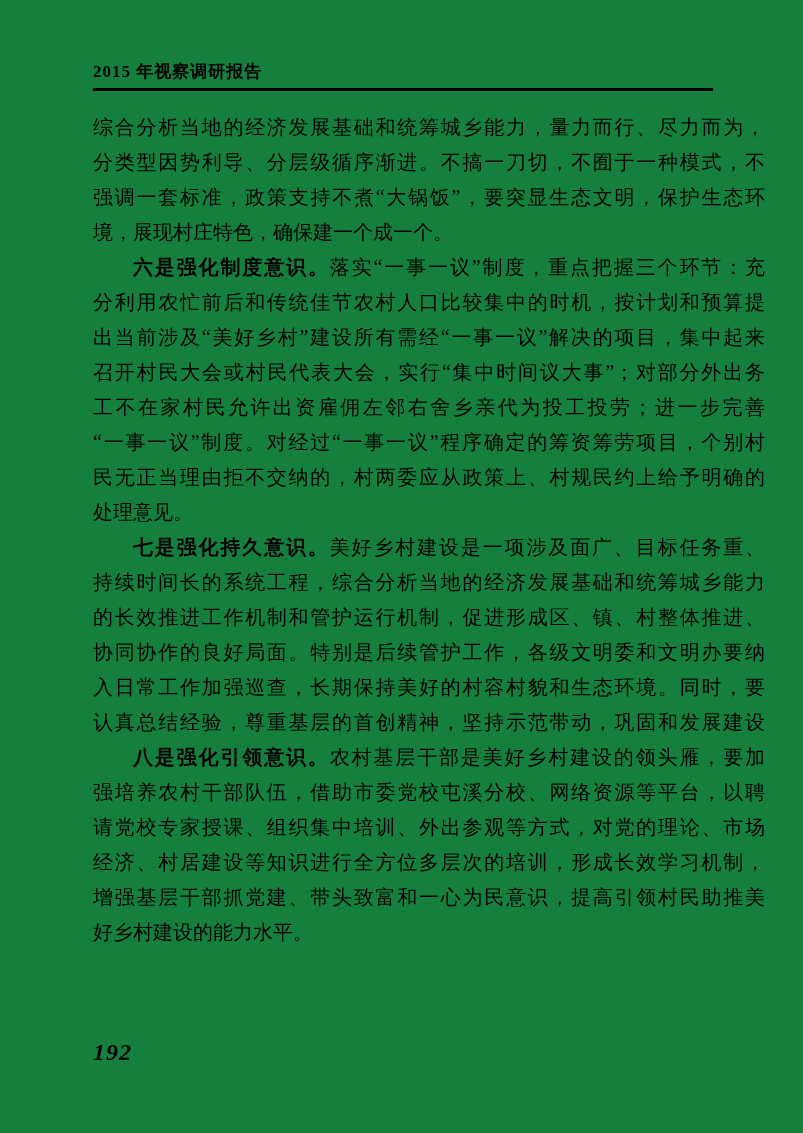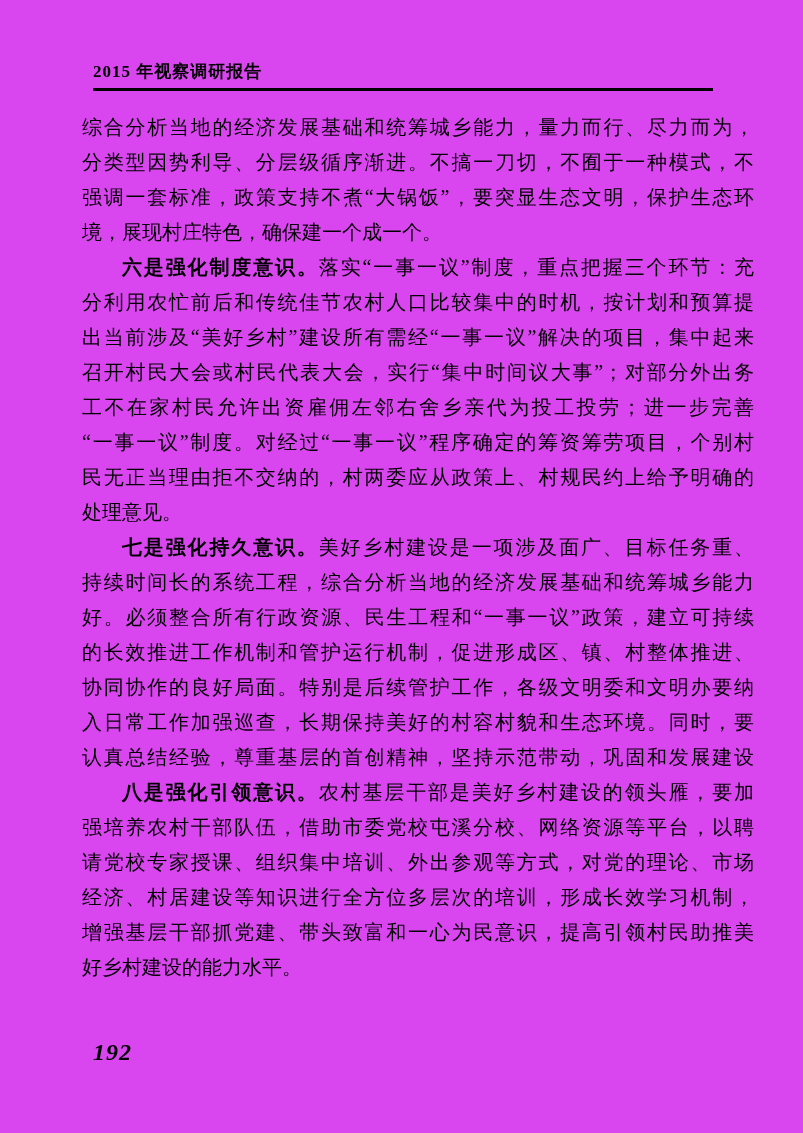--- a/index.html
+++ b/index.html
@@ -4,21 +4,21 @@
 <style>
   html, body {
     margin: 0;
     padding: 0;
     background: #ffffff;
   }
   .page {
     position: relative;
     width: 803px;
     height: 1133px;
-    background: #d946ef;
+    background: #15803d;
     overflow: hidden;
     font-family: "Liberation Serif", "DejaVu Serif", serif;
     color: #000000;
   }
   
   .header {
     position: absolute;
     left: 93px;
     top: 62px;
     width: 620px;
@@ -28,21 +28,21 @@
   }
   .header-title {
     font-size: 17px;
     font-weight: bold;
     letter-spacing: 1px;
     white-space: nowrap;
   }
   
   .body-text {
     position: absolute;
-    left: 82px;
+    left: 93px;
     top: 110px;
     width: 672px;
     font-size: 20px;
     line-height: 35px;
   }
   .line {
     height: 35px;
     overflow: hidden;
     text-align: justify;
     text-align-last: justify;
@@ -86,21 +86,20 @@
       <div class="line indent"><b>六是强化制度意识。</b>落实“一事一议”制度，重点把握三个环节：充</div>
       <div class="line">分利用农忙前后和传统佳节农村人口比较集中的时机，按计划和预算提</div>
       <div class="line">出当前涉及“美好乡村”建设所有需经“一事一议”解决的项目，集中起来</div>
       <div class="line">召开村民大会或村民代表大会，实行“集中时间议大事”；对部分外出务</div>
       <div class="line">工不在家村民允许出资雇佣左邻右舍乡亲代为投工投劳；进一步完善</div>
       <div class="line">“一事一议”制度。对经过“一事一议”程序确定的筹资筹劳项目，个别村</div>
       <div class="line">民无正当理由拒不交纳的，村两委应从政策上、村规民约上给予明确的</div>
       <div class="line last">处理意见。</div>
       <div class="line indent"><b>七是强化持久意识。</b>美好乡村建设是一项涉及面广、目标任务重、</div>
       <div class="line">持续时间长的系统工程，综合分析当地的经济发展基础和统筹城乡能力</div>
-      <div class="line">好。必须整合所有行政资源、民生工程和“一事一议”政策，建立可持续</div>
       <div class="line">的长效推进工作机制和管护运行机制，促进形成区、镇、村整体推进、</div>
       <div class="line">协同协作的良好局面。特别是后续管护工作，各级文明委和文明办要纳</div>
       <div class="line">入日常工作加强巡查，长期保持美好的村容村貌和生态环境。同时，要</div>
       <div class="line">认真总结经验，尊重基层的首创精神，坚持示范带动，巩固和发展建设</div>
       <div class="line indent"><b>八是强化引领意识。</b>农村基层干部是美好乡村建设的领头雁，要加</div>
       <div class="line">强培养农村干部队伍，借助市委党校屯溪分校、网络资源等平台，以聘</div>
       <div class="line">请党校专家授课、组织集中培训、外出参观等方式，对党的理论、市场</div>
       <div class="line">经济、村居建设等知识进行全方位多层次的培训，形成长效学习机制，</div>
       <div class="line">增强基层干部抓党建、带头致富和一心为民意识，提高引领村民助推美</div>
       <div class="line last">好乡村建设的能力水平。</div>

